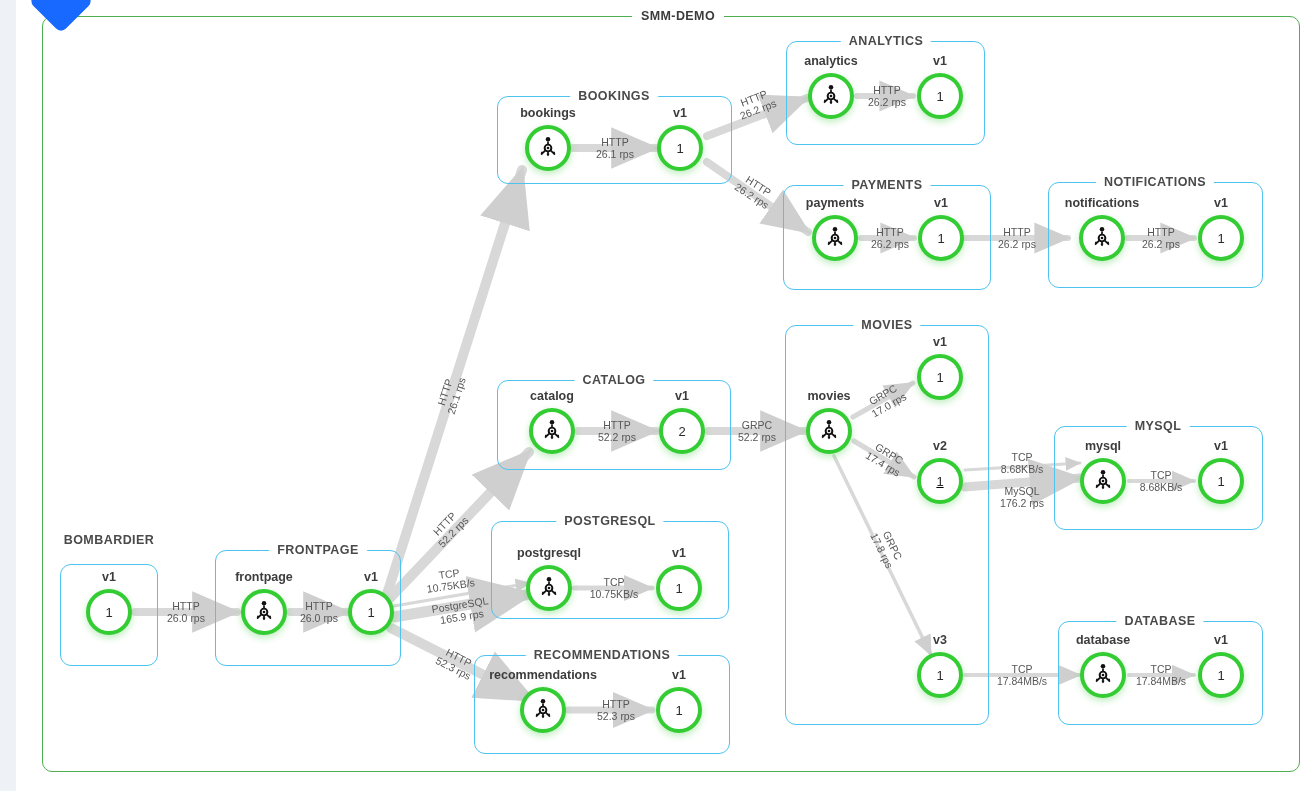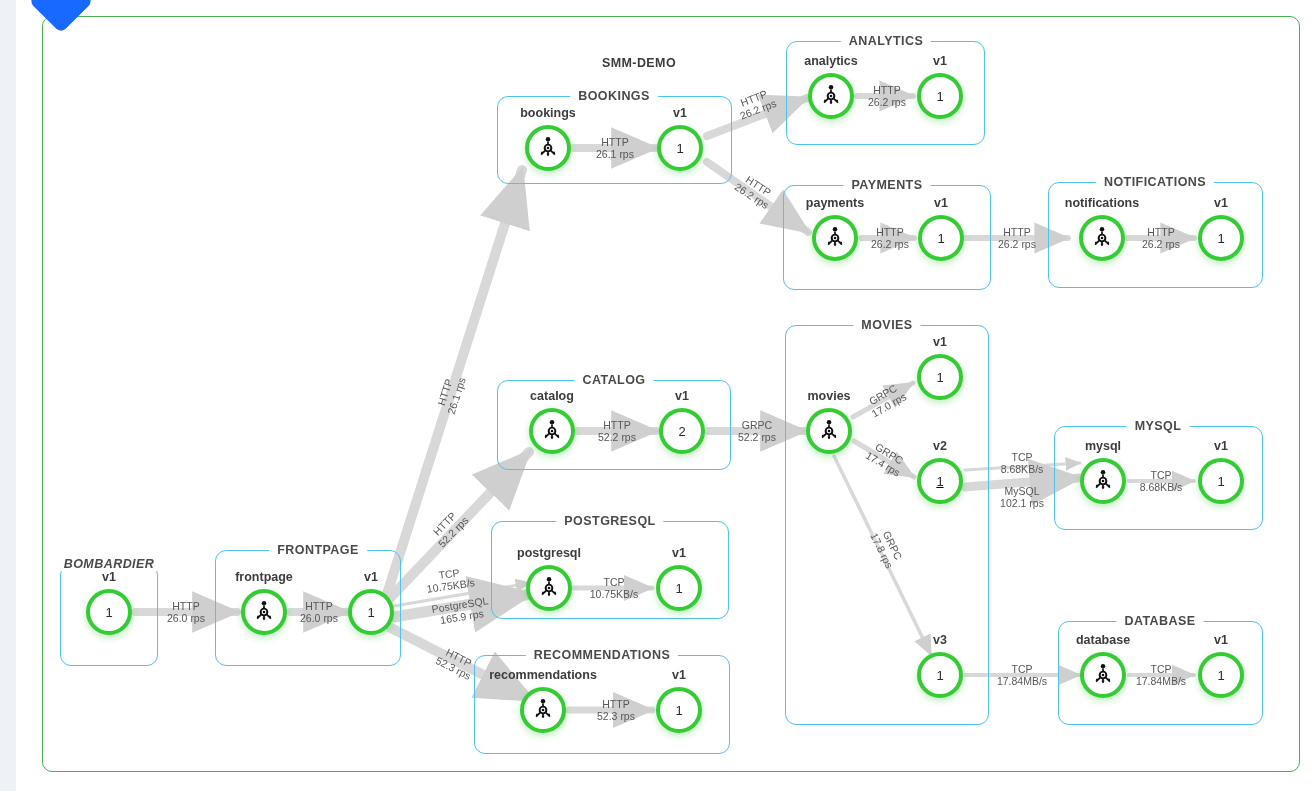--- a/index.html
+++ b/index.html
@@ -202,24 +202,24 @@
 
       <path d="M1121,481 L1186,481" stroke-width="4" marker-end="url(#ah)"></path>
 
       <path d="M957,675 L1072,675" stroke-width="4" marker-end="url(#ah)"></path>
 
       <path d="M1121,675 L1186,675" stroke-width="4" marker-end="url(#ah)"></path>
     </g>
   </svg>
 
   <div class="mesh-frame" style="left:34px; top:16px; width:1258px; height:756px;"></div>
-  <div class="mesh-title" style="left:585px; top:9px;margin-top:47px;">SMM-DEMO</div>
+  <div class="mesh-title" style="left:624px; top:9px;">SMM-DEMO</div>
 
   <div class="ns" style="left:52px; top:564px; width:98px; height:102px;"></div>
-  <div class="ns-title" style="left:101px; top:564px;font-style:italic;">BOMBARDIER</div>
+  <div class="ns-title" style="left:101px; top:540px;">BOMBARDIER</div>
 
   <div class="ns" style="left:207px; top:550px; width:186px; height:116px;"></div>
   <div class="ns-title" style="left:310px; top:550px;">FRONTPAGE</div>
 
   <div class="ns" style="left:489px; top:96px; width:235px; height:88px;"></div>
   <div class="ns-title" style="left:606px; top:96px;">BOOKINGS</div>
 
   <div class="ns" style="left:778px; top:41px; width:199px; height:104px;"></div>
   <div class="ns-title" style="left:878px; top:41px;">ANALYTICS</div>
 
@@ -616,21 +616,21 @@
   <div class="elabel" style="left:878px; top:459px; transform:translate(-50%,-50%) rotate(31deg);">
     <span>GRPC</span><span class="l2">17.4 rps</span></div>
 
   <div class="elabel" style="left:879px; top:548px; transform:translate(-50%,-50%) rotate(64deg);">
     <span>GRPC</span><span class="l2">17.8 rps</span></div>
 
   <div class="elabel" style="left:1014px; top:463px;">
     <span>TCP</span><span class="l2">8.68KB/s</span></div>
 
   <div class="elabel" style="left:1014px; top:497px;">
-    <span>MySQL</span><span class="l2">102.1 rps</span></div>
+    <span>MySQL</span><span class="l2">176.2 rps</span></div>
 
   <div class="elabel" style="left:1153px; top:481px;">
     <span>TCP</span><span class="l2">8.68KB/s</span></div>
 
   <div class="elabel" style="left:1014px; top:675px;">
     <span>TCP</span><span class="l2">17.84MB/s</span></div>
 
   <div class="elabel" style="left:1153px; top:675px;">
     <span>TCP</span><span class="l2">17.84MB/s</span></div>
 

